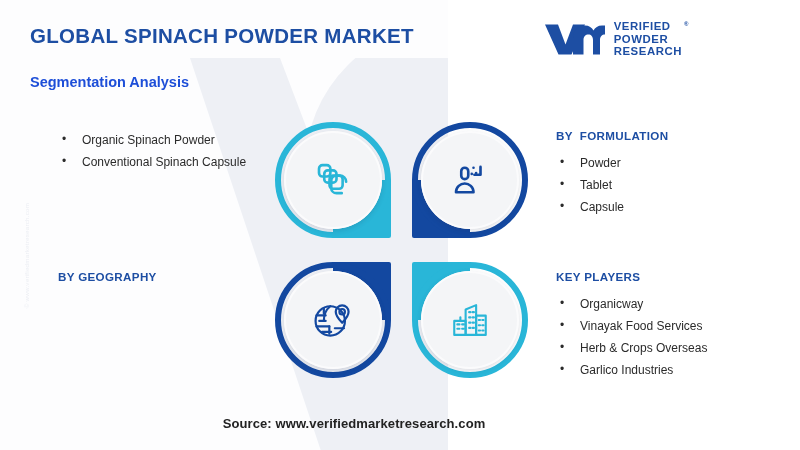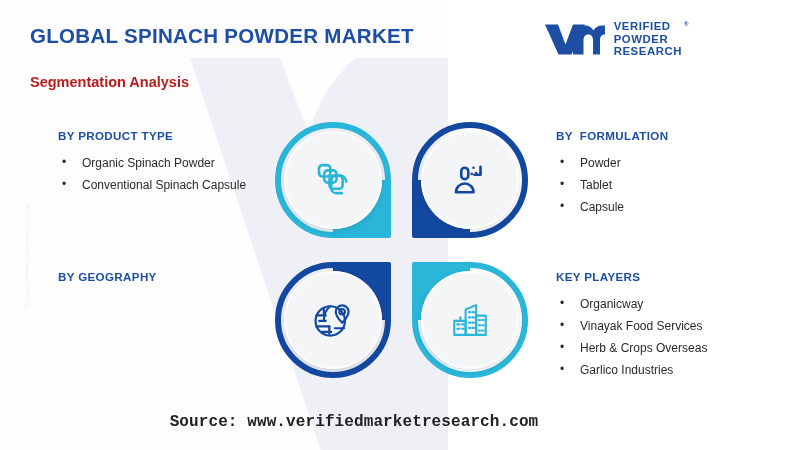--- a/index.html
+++ b/index.html
@@ -73,21 +73,21 @@
     font-weight: bold;
     letter-spacing: .3px;
     color: #1d4ea3;
   }
   .subtitle {
     position: absolute;
     left: 30px;
     top: 74px;
     font-size: 14.5px;
     font-weight: bold;
-    color: #b91c1c;
+    color: #1d4ed8;
   }
 
   
   .logo {
     position: absolute;
     right: 26px;
     top: 19px;
     display: flex;
     align-items: center;
     gap: 9px;
@@ -196,25 +196,24 @@
   #quad-bl .corner { right: 0;  top: 0;    border-top-right-radius: 2px; }
   #quad-br .corner { left: 0;   top: 0;    border-top-left-radius: 2px; }
 
   
   .source {
     position: absolute;
     left: 0;
     right: 0;
     bottom: 19px;
     text-align: center;
-    font-size: 16px;
+    font-size: 13px;
     font-weight: bold;
     color: #222222;
     letter-spacing: .1px;
-    font-family: Liberation Mono, monospace;
   }
 </style>
 </head>
 <body>
 
 <div id="slide">
 
   <div class="bg-layer">
     <svg class="bg-wm" viewBox="0 0 560 420">
       <path d="M40 0 L130 0 L225 250 L320 0 L410 0 L270 420 L180 420 Z" fill="#eef0f5"></path>
@@ -241,21 +240,20 @@
     </svg>
     <div class="logo-text">
       <span>VERIFIED</span><br>
       <span>POWDER</span><br>
       <span>RESEARCH</span>
       <span class="reg">®</span>
     </div>
   </div>
 
   <div class="seg" id="seg-product">
-    <div class="seg-head">BY PRODUCT TYPE</div>
     <ul class="seg-list">
       <li>Organic Spinach Powder</li>
       <li>Conventional Spinach Capsule</li>
     </ul>
   </div>
 
   <div class="seg" id="seg-formulation">
     <div class="seg-head">BY  FORMULATION</div>
     <ul class="seg-list">
       <li>Powder</li>

